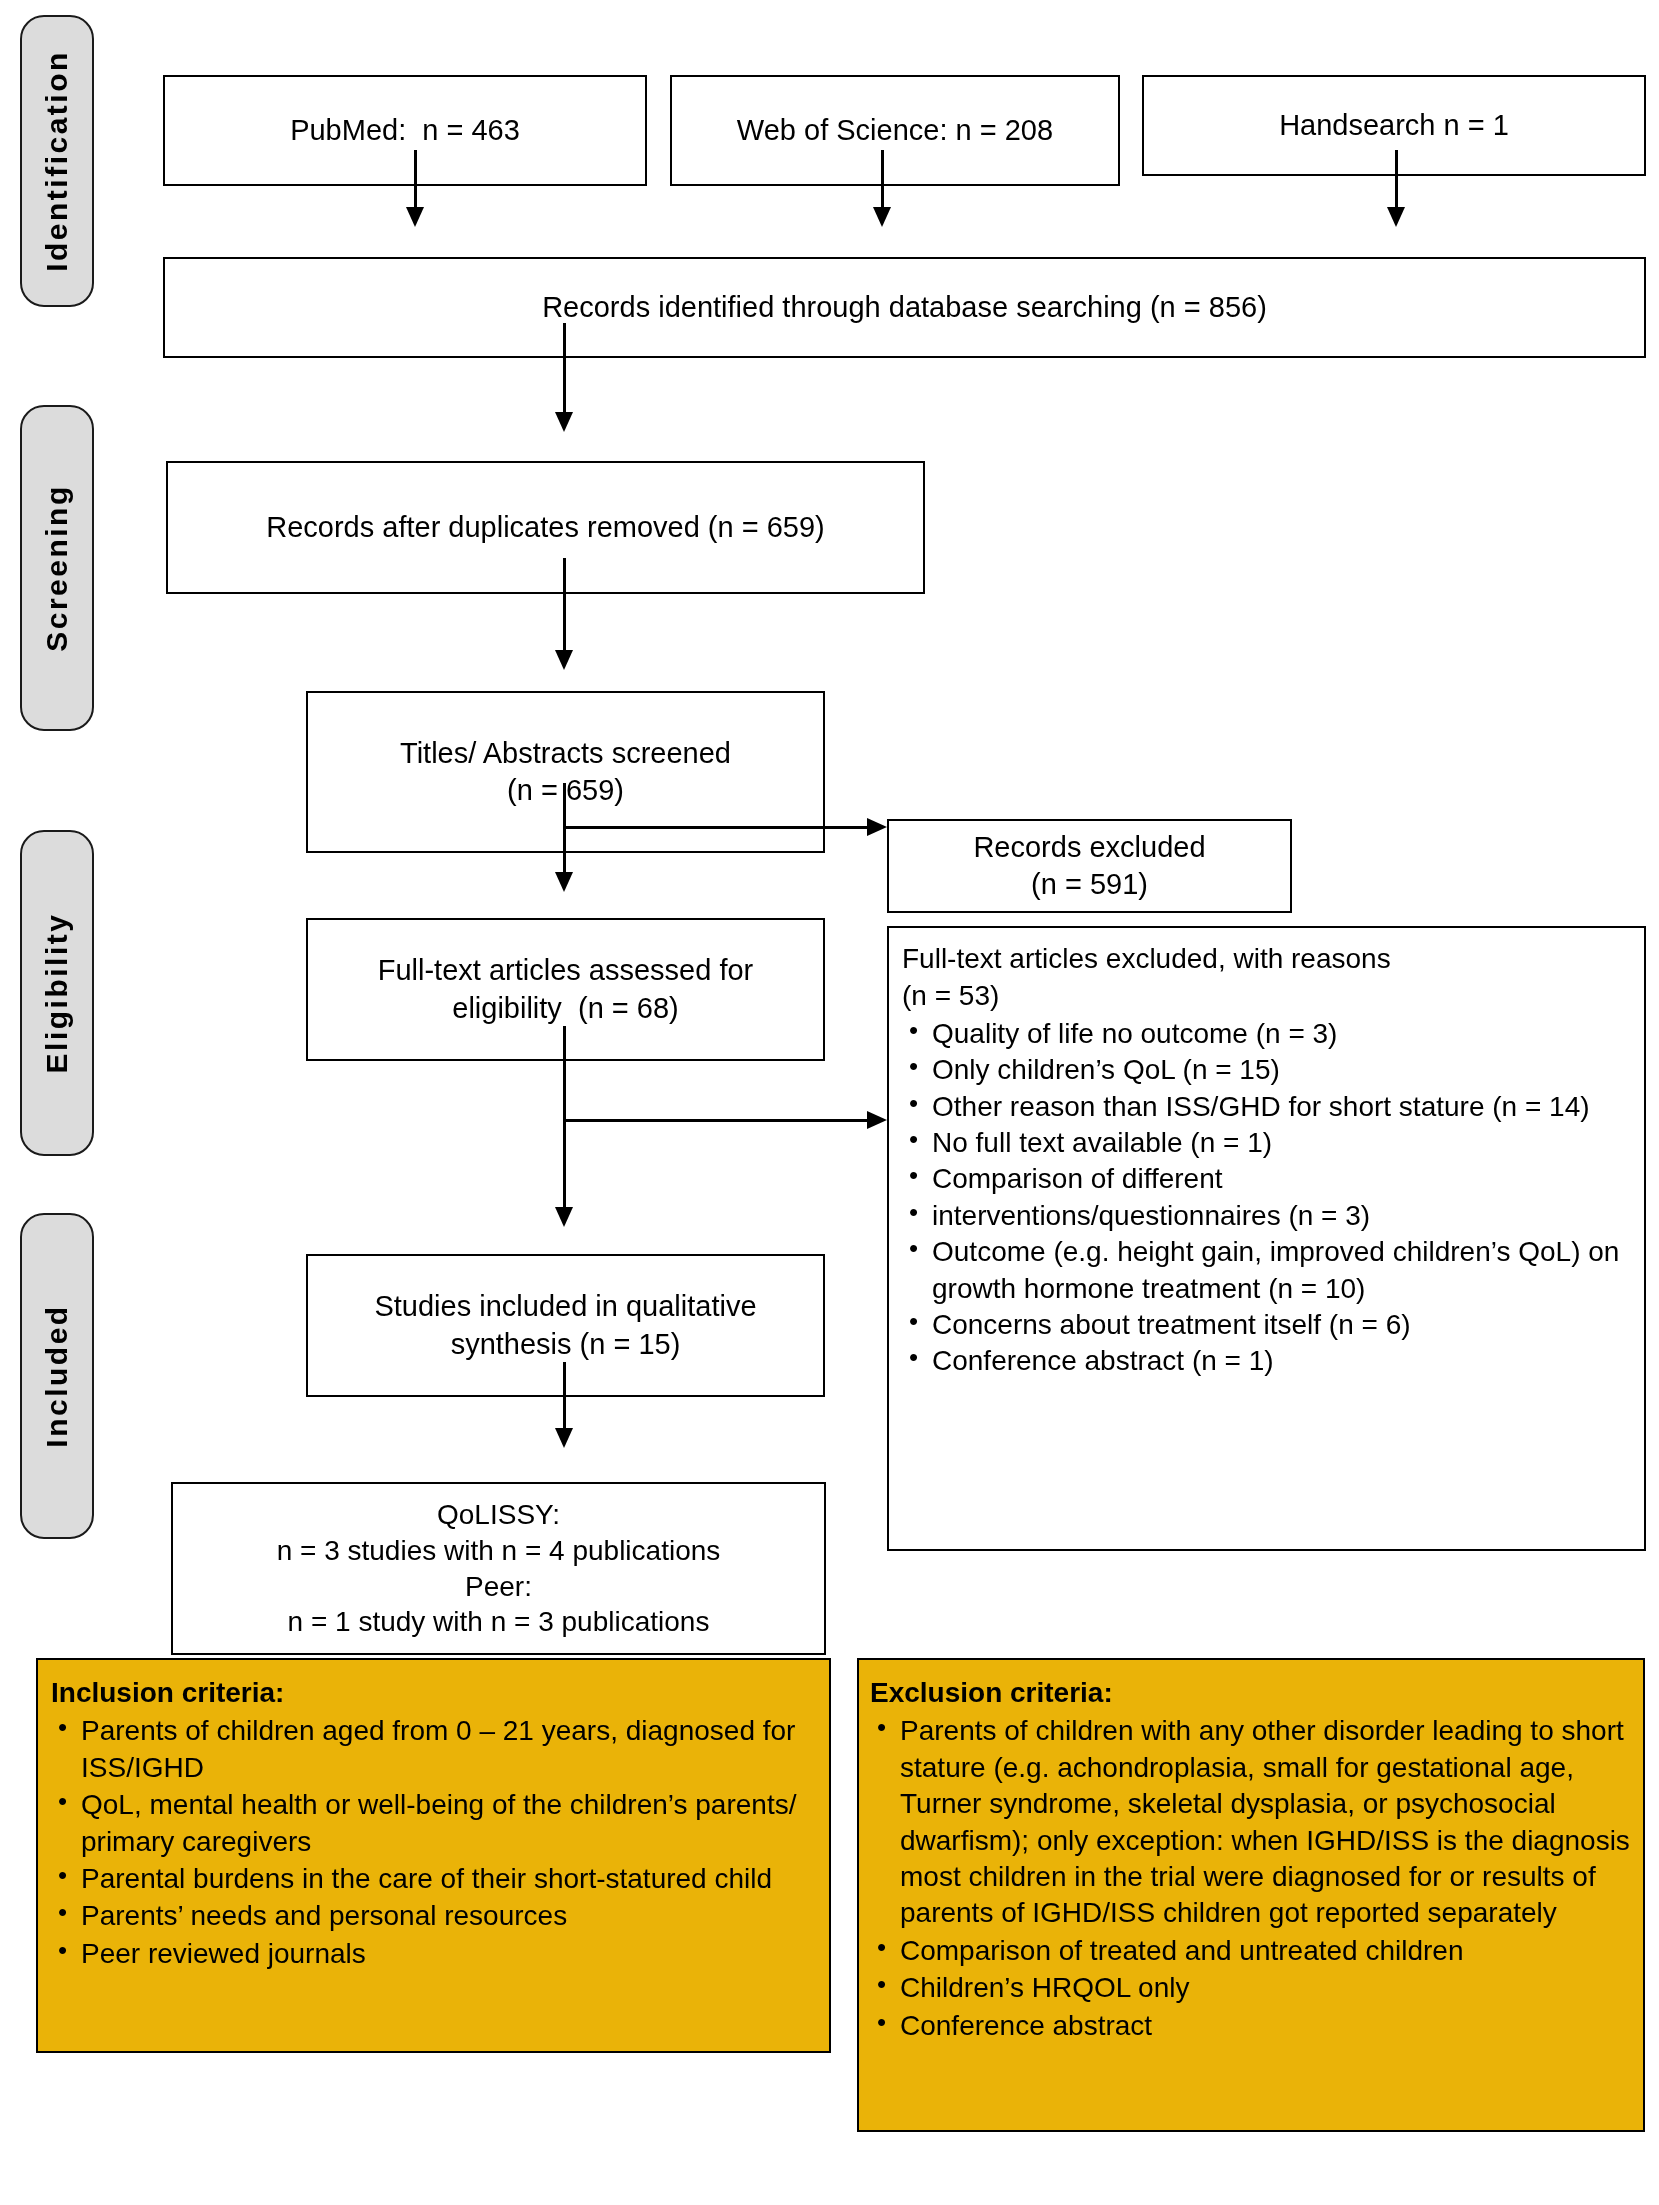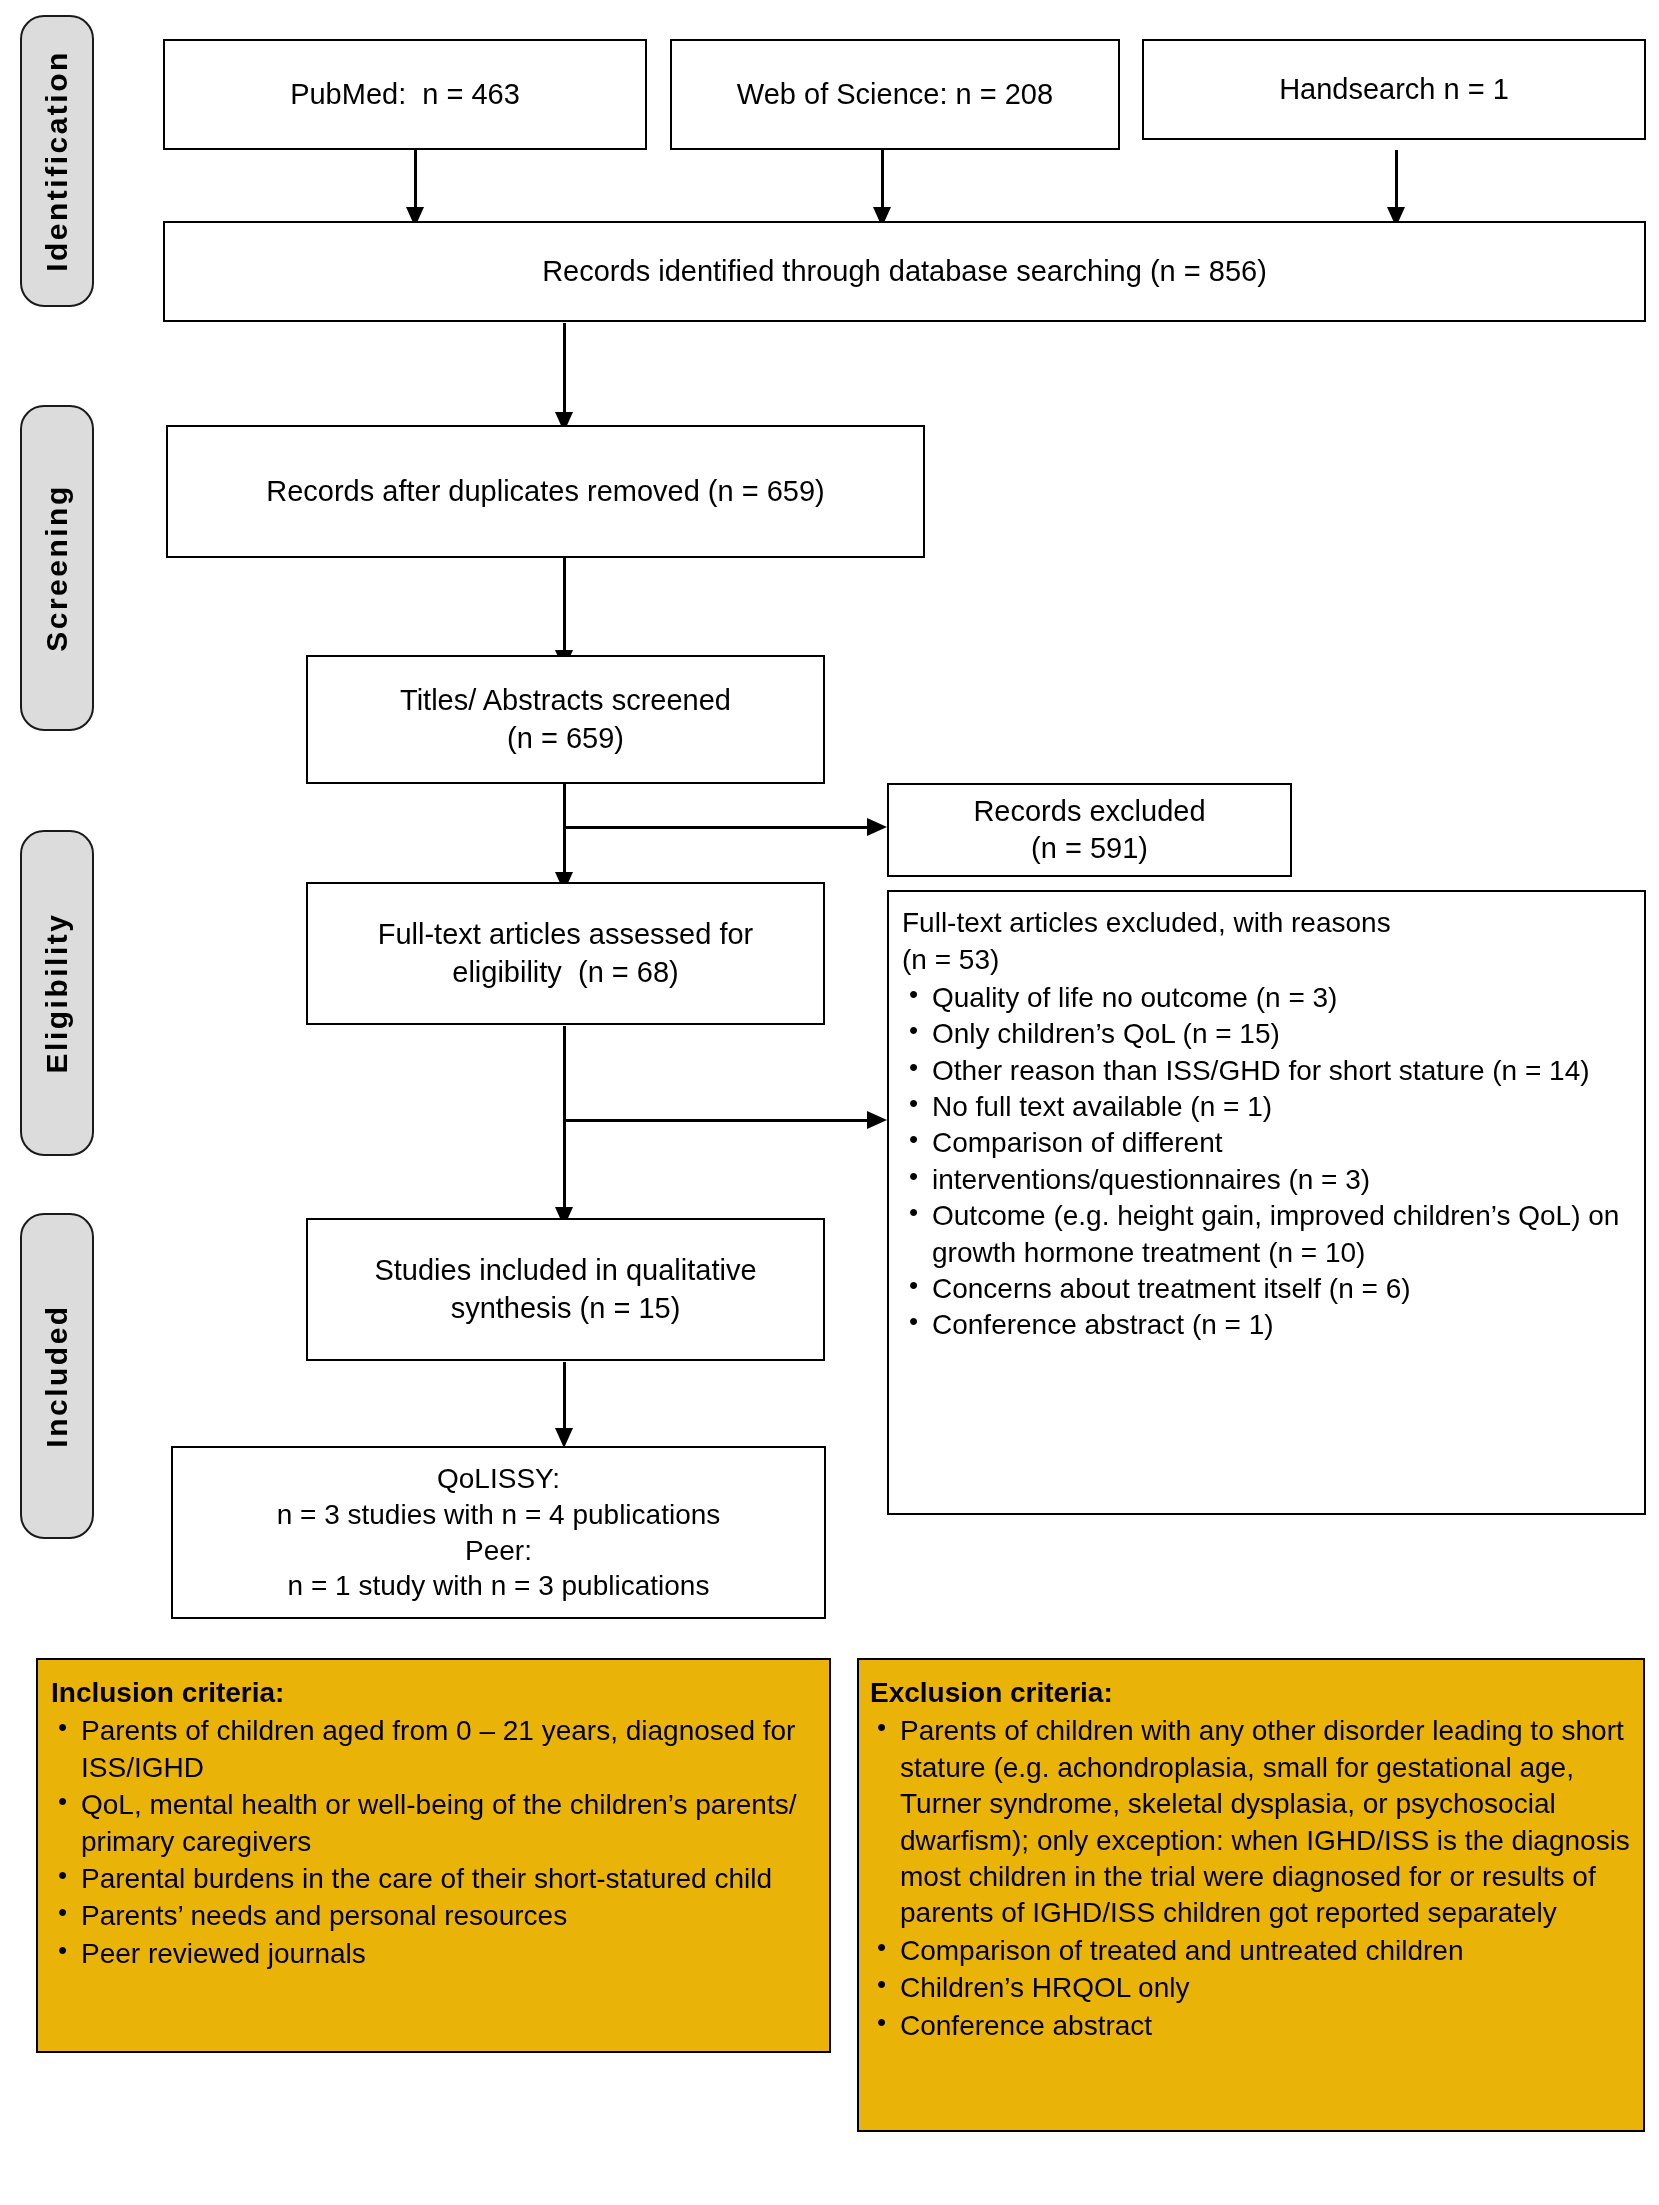--- a/index.html
+++ b/index.html
@@ -46,20 +46,21 @@
     background: #ffffff;
     border: 2.5px solid #000000;
     box-sizing: border-box;
     display: flex;
     align-items: center;
     justify-content: center;
     text-align: center;
     font-size: 29px;
     line-height: 1.28;
     padding: 4px 7px;
+    margin-top: 36px;
   }
   .box.left {
     text-align: left;
     align-items: flex-start;
     justify-content: flex-start;
     padding: 13px 13px;
   }
   .box .lines { width: 100%; }
   .box .lines div { white-space: pre-wrap; }
 
@@ -187,21 +188,21 @@
 
   <div class="box" style="left:166px; top:425px; width:759px; height:133px;">
     <div class="lines">
         <div>Records after duplicates removed (n = 659)</div>
       </div>
   </div>
 
   <div class="vline" style="left:563px; top:558px; height:94px;"></div>
   <div class="arrow-down" style="left:555px; top:650px;"></div>
 
-  <div class="box" style="left:306px; top:655px; width:519px; height:129px;">
+  <div class="box" style="left:306px; top:655px; width:519px; height:162px;">
     <div class="lines">
       <div>Titles/ Abstracts screened</div>
       <div>(n = 659)</div>
     </div>
   </div>
 
   <div class="vline" style="left:563px; top:783px; height:91px;"></div>
   <div class="arrow-down" style="left:555px; top:872px;"></div>
 
   <div class="hline" style="left:563px; top:826px; width:306px;"></div>

